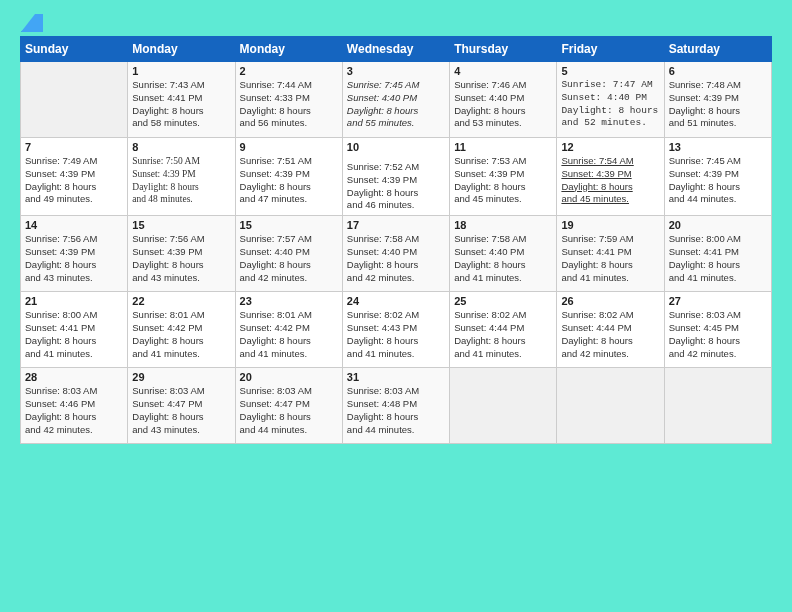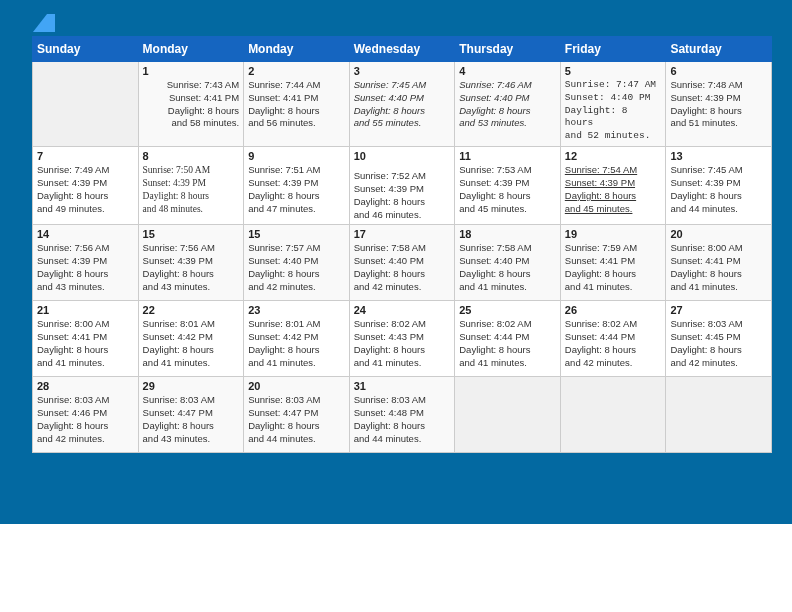--- a/index.html
+++ b/index.html
@@ -5,23 +5,23 @@
     * { margin: 0; padding: 0; box-sizing: border-box; }
     body {
       font-family: Arial, sans-serif;
       background: #fff;
       width: 792px;
       height: 612px;
       overflow: hidden;
     }
     .page {
       width: 792px;
-      height: 524px;
-      padding: 16px 20px 12px 32px;
-      background: #0369a1;
+      height: 612px;
+      padding: 16px 20px 12px 20px;
+      background: #5eead4;
     }
     .header {
       display: flex;
       align-items: flex-start;
       justify-content: space-between;
       margin-bottom: 8px;
     }
     .logo {
       display: flex;
       flex-direction: column;
@@ -123,42 +123,42 @@
           <th>Thursday</th>
           <th>Friday</th>
           <th>Saturday</th>
         </tr>
     </thead>
     <tbody id="calendar-body">
     <tr>
           <td class="empty-cell"></td>
           <td>
             <div class="day-num">1</div>
-            <div class="day-info" style="white-space: pre-line; text-align: right;">Sunrise: 7:43 AM
+            <div class="day-info" style="white-space: pre-line;">Sunrise: 7:43 AM
 Sunset: 4:41 PM
 Daylight: 8 hours
 and 58 minutes.</div>
           </td>
           <td>
             <div class="day-num">2</div>
             <div class="day-info" style="white-space: pre-line;">Sunrise: 7:44 AM
-Sunset: 4:41 PM
+Sunset: 4:33 PM
 Daylight: 8 hours
 and 56 minutes.</div>
           </td>
           <td>
             <div class="day-num">3</div>
             <div class="day-info" style="white-space: pre-line; font-style: italic;">Sunrise: 7:45 AM
 Sunset: 4:40 PM
 Daylight: 8 hours
 and 55 minutes.</div>
           </td>
           <td>
             <div class="day-num">4</div>
-            <div class="day-info" style="white-space: pre-line; font-style: italic;">Sunrise: 7:46 AM
+            <div class="day-info" style="white-space: pre-line;">Sunrise: 7:46 AM
 Sunset: 4:40 PM
 Daylight: 8 hours
 and 53 minutes.</div>
           </td>
           <td>
             <div class="day-num">5</div>
             <div class="day-info" style="white-space: pre-line; font-family: Liberation Mono, monospace;">Sunrise: 7:47 AM
 Sunset: 4:40 PM
 Daylight: 8 hours
 and 52 minutes.</div>

